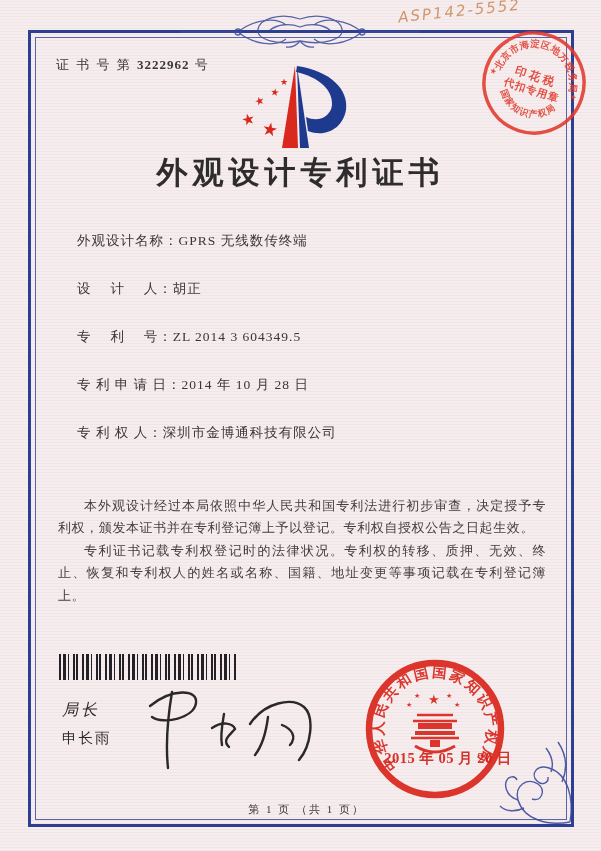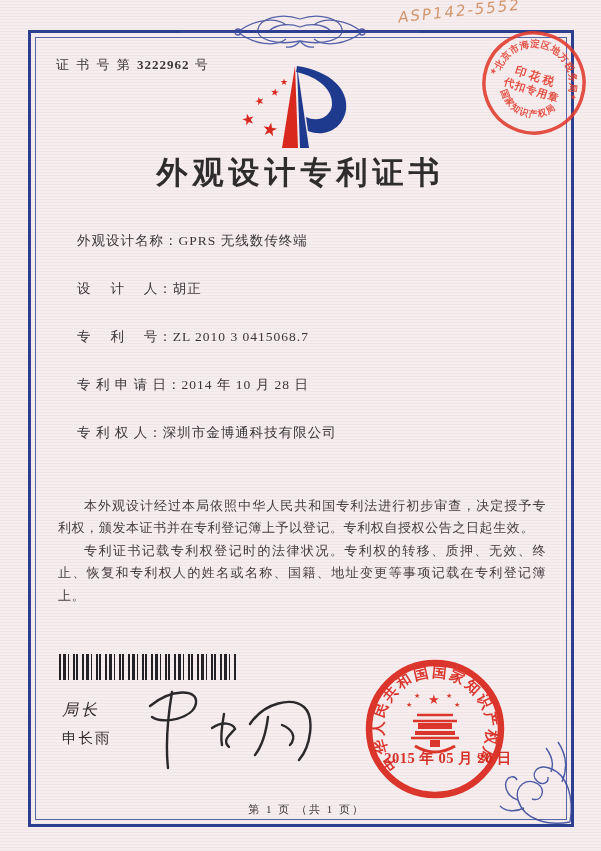--- a/index.html
+++ b/index.html
@@ -104,21 +104,21 @@
     </g>
     <path d="M62,6 L49,88 L65,88 Z" fill="#d9281e"></path>
     <path d="M64,6 L67,88 L76,88 Z" fill="#1e3a8f"></path>
     <path d="M64,6 C98,11 116,30 113,50 C110,68 93,78 75,71 L73,57 C86,63 98,56 99,45 C100,30 86,17 63,12 Z" fill="#1e3a8f"></path>
   </svg>
 
   <div class="doc-title">外观设计专利证书</div>
 
   <div class="field-row" style="top:232px"><span class="field-label">外观设计名称：</span><span class="field-value">GPRS 无线数传终端</span></div>
   <div class="field-row" style="top:280px"><span class="field-label">设　 计　 人：</span><span class="field-value">胡正</span></div>
-  <div class="field-row" style="top:328px"><span class="field-label">专　 利　 号：</span><span class="field-value">ZL 2010 3 0415068.7</span></div>
+  <div class="field-row" style="top:328px"><span class="field-label">专　 利　 号：</span><span class="field-value">ZL 2014 3 604349.5</span></div>
   <div class="field-row" style="top:376px"><span class="field-label">专 利 申 请 日：</span><span class="field-value">2014 年 10 月 28 日</span></div>
   <div class="field-row" style="top:424px"><span class="field-label">专 利 权 人：</span><span class="field-value">深圳市金博通科技有限公司</span></div>
 
   <div class="body-text">
     <p>本外观设计经过本局依照中华人民共和国专利法进行初步审查，决定授予专利权，颁发本证书并在专利登记簿上予以登记。专利权自授权公告之日起生效。</p>
     <p>专利证书记载专利权登记时的法律状况。专利权的转移、质押、无效、终止、恢复和专利权人的姓名或名称、国籍、地址变更等事项记载在专利登记簿上。</p>
   </div>
 
   <div class="barcode"></div>
 

